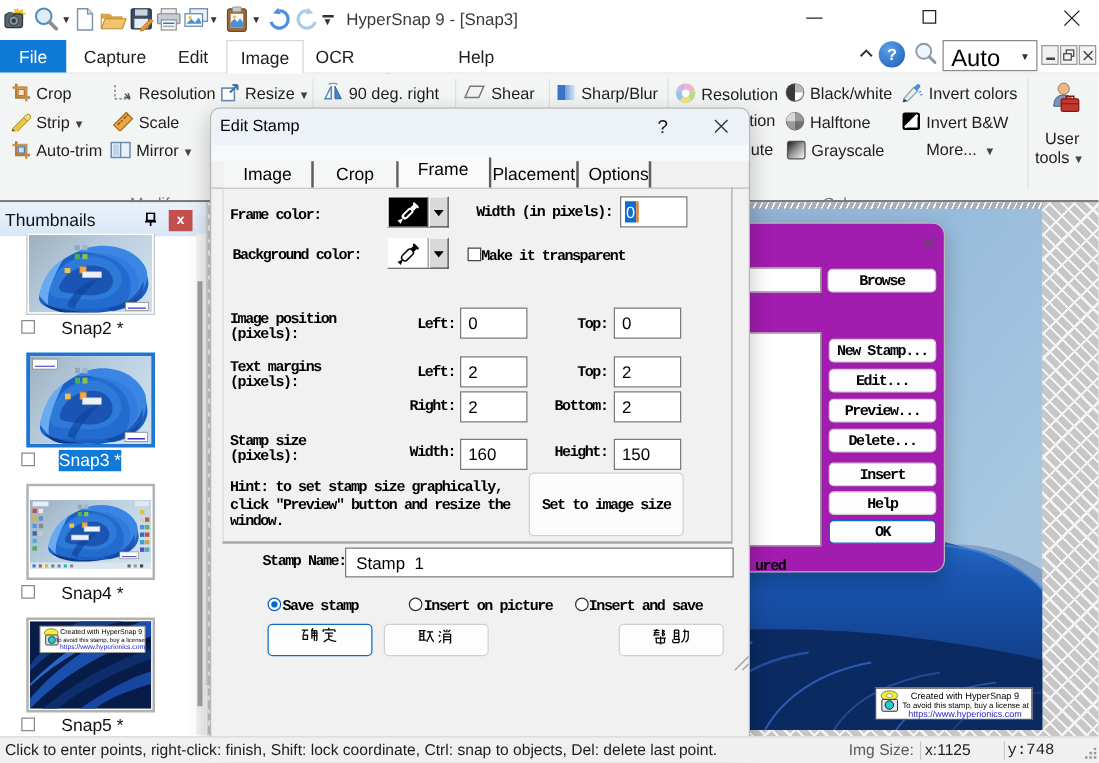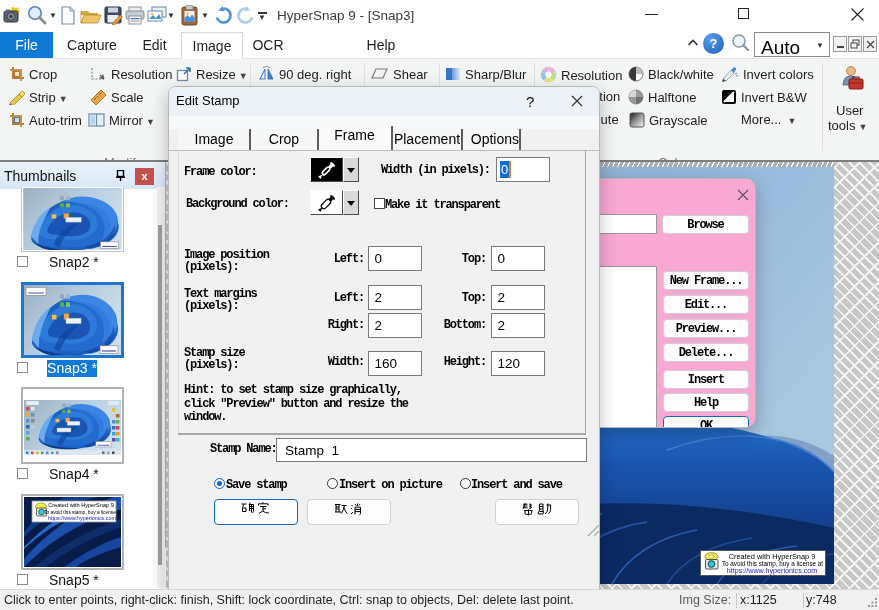--- a/index.html
+++ b/index.html
@@ -468,28 +468,28 @@
       <circle cx="17.5" cy="15" r="2.8" fill="#19d3d8" stroke="#222" stroke-width="0.6"></circle>
       <text x="57" y="10" text-anchor="middle" font-size="5.6" fill="#000" font-family="Liberation Sans">Created with HyperSnap 9</text>
       <text x="58" y="16.5" text-anchor="middle" font-size="4.8" fill="#000" font-family="Liberation Sans">To avoid this stamp, buy a license a</text>
       <text x="58" y="22.5" text-anchor="middle" font-size="5.4" fill="#2222cc" font-family="Liberation Sans">https://www.hyperionics.com</text>
     </svg>
   </div>
   <div class="tcheck" style="top:412px;"></div>
   <div class="tlabel" style="left:49px;top:410px;">Snap5 *</div>
 </div>
 
-<div class="win11dlg" id="stampsdlg" style="left:540px;top:178px;width:216px;height:250px;border-radius:10px;background:#f9a8d4;overflow:hidden;">
+<div class="win11dlg" id="stampsdlg" style="left:540px;top:178px;width:216px;height:280px;border-radius:10px;background:#a21caf;overflow:hidden;">
   <svg style="position:absolute;left:196px;top:10px;" width="12" height="12" viewBox="0 0 12 12">
         <path d="M1,1 L11,11 M11,1 L1,11" stroke="#555" stroke-width="1.1"></path>
       </svg>
   <div class="clsinput" style="left:20px;top:35px;width:96px;height:20px;border-color:#999;"></div>
   <div class="w11btn" style="left:121px;top:36px;width:87px;height:19px;line-height:19px;">Browse</div>
   <div class="clsinput" style="left:20px;top:87px;width:96px;height:171px;border-color:#999;"></div>
-  <div class="w11btn" style="left:122px;top:92px;width:86px;height:19px;line-height:19px;">New Frame...</div>
+  <div class="w11btn" style="left:122px;top:92px;width:86px;height:19px;line-height:19px;">New Stamp...</div>
   <div class="w11btn" style="left:122px;top:116px;width:86px;height:19px;line-height:19px;">Edit...</div>
   <div class="w11btn" style="left:122px;top:140px;width:86px;height:19px;line-height:19px;">Preview...</div>
   <div class="w11btn" style="left:122px;top:164px;width:86px;height:19px;line-height:19px;">Delete...</div>
   <div class="w11btn" style="left:122px;top:191px;width:86px;height:19px;line-height:19px;">Insert</div>
   <div class="w11btn" style="left:122px;top:214px;width:86px;height:19px;line-height:19px;">Help</div>
   <div class="w11btn" style="left:122px;top:237px;width:86px;height:19px;line-height:19px;border:1.6px solid #0f6cbd;">OK</div>
   <div class="mono" style="position:absolute;left:63px;top:267px;">ured</div>
   <svg style="position:absolute;left:207px;top:274px;" width="14" height="14" viewBox="0 0 14 14">
         <path d="M13,2 L2,13 M13,8 L8,13" stroke="#aaa" stroke-width="1.3"></path>
       </svg>
@@ -577,23 +577,24 @@
   <div class="clsinput numin" style="left:321.5px;top:198px;">2</div>
   <div class="mono" style="position:absolute;left:137px;top:231px;width:58px;text-align:right;">Right:</div>
   <div class="clsinput numin" style="left:198.5px;top:226px;">2</div>
   <div class="mono" style="position:absolute;left:259px;top:231px;width:58px;text-align:right;">Bottom:</div>
   <div class="clsinput numin" style="left:321.5px;top:226px;">2</div>
 
   <div class="mono" style="position:absolute;left:15px;top:261px;line-height:11.5px;">Stamp size<br>(pixels):</div>
   <div class="mono" style="position:absolute;left:137px;top:268px;width:58px;text-align:right;">Width:</div>
   <div class="clsinput numin" style="left:198.5px;top:264px;">160</div>
   <div class="mono" style="position:absolute;left:259px;top:268px;width:58px;text-align:right;">Height:</div>
-  <div class="clsinput numin" style="left:321.5px;top:264px;">120</div>
+  <div class="clsinput numin" style="left:321.5px;top:264px;">150</div>
 
   <div class="mono" style="position:absolute;left:15px;top:297px;line-height:13.5px;">Hint: to set stamp size graphically,<br>click "Preview" button and resize the<br>window.</div>
+  <div class="w11btn" style="left:254px;top:291px;width:124px;height:51px;line-height:51px;background:#fcfcfc;">Set to image size</div>
 
   <div class="mono" style="position:absolute;left:41px;top:355px;">Stamp Name:</div>
   <div class="clsinput" style="left:107px;top:350.5px;width:310.5px;height:24.5px;">
     <span style="position:absolute;left:8px;top:4px;font-size:13.5px;font-family:'Liberation Sans';">Stamp&nbsp;&nbsp;1</span>
   </div>
 
   <div class="radio sel" style="left:45px;top:391px;"></div>
   <div class="mono" style="position:absolute;left:57px;top:391px;">Save stamp</div>
   <div class="radio" style="left:158px;top:391px;"></div>
   <div class="mono" style="position:absolute;left:170px;top:391px;">Insert on picture</div>
@@ -625,21 +626,21 @@
         </svg></div>
   <svg style="position:absolute;left:417px;top:436px;" width="14" height="14" viewBox="0 0 14 14">
         <path d="M13,2 L2,13 M13,8 L8,13" stroke="#aaa" stroke-width="1.3"></path>
       </svg>
 </div>
 
 <div id="statusbar">
   <span style="position:absolute;left:4px;top:3px;">Click to enter points, right-click: finish, Shift: lock coordinate, Ctrl: snap to objects, Del: delete last point.</span>
   <span style="position:absolute;left:679px;top:3px;color:#5a5a5a;">Img Size:</span>
   <span style="position:absolute;left:740px;top:3px;">x:1125</span>
-  <span style="position:absolute;left:806px;top:3px;">y:748</span>
+  <span style="position:absolute;left:806px;top:3px;font-family:Liberation Mono, monospace;">y:748</span>
   <div style="position:absolute;left:736px;top:3px;width:1px;height:15px;background:#c9c9c9;"></div>
   <div style="position:absolute;left:803px;top:3px;width:1px;height:15px;background:#c9c9c9;"></div>
   <svg style="position:absolute;left:868px;top:8px;" width="10" height="10" viewBox="0 0 10 10">
     <g fill="#9a9a9a">
           <rect x="7" y="7" width="2" height="2"></rect>
           <rect x="7" y="3.5" width="2" height="2"></rect>
           <rect x="3.5" y="7" width="2" height="2"></rect>
           <rect x="7" y="0" width="2" height="2"></rect>
           <rect x="0" y="7" width="2" height="2"></rect>
           <rect x="3.5" y="3.5" width="2" height="2"></rect>

